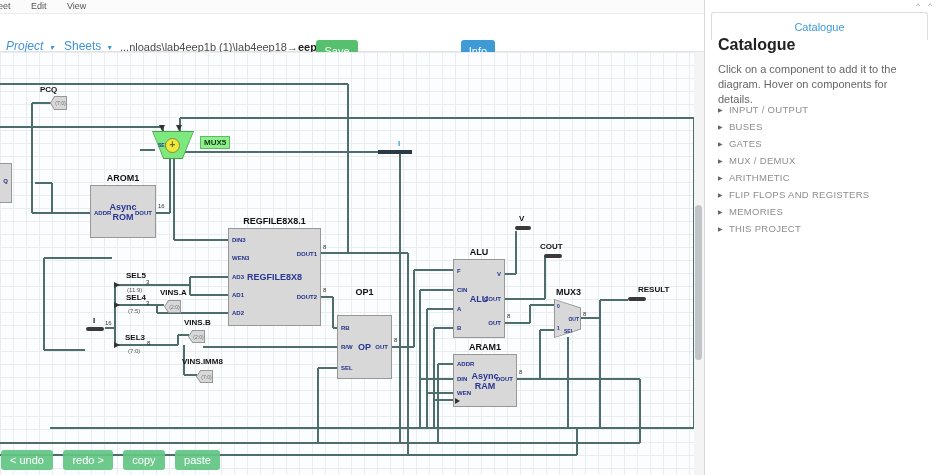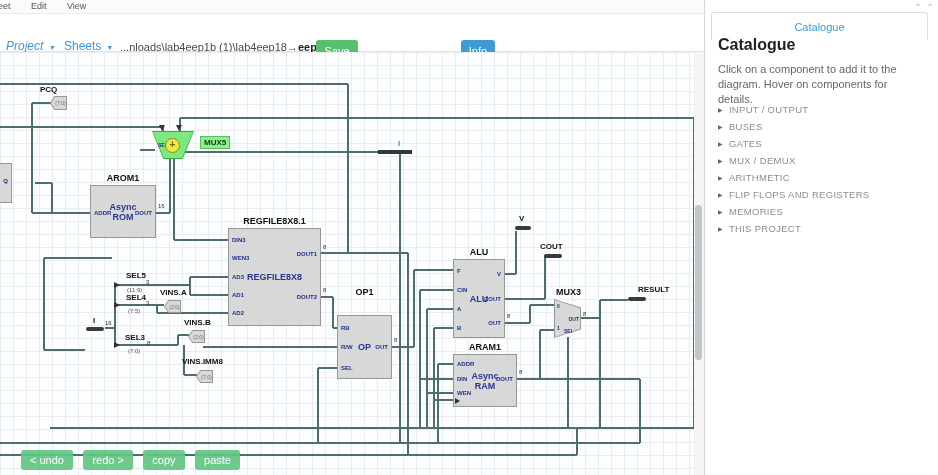--- a/index.html
+++ b/index.html
@@ -54,21 +54,21 @@
   .pluscirc{position:absolute;width:13px;height:13px;border-radius:50%;background:#eee83f;
             border:1px solid #8a8a2a;color:#6b6b1b;font-weight:bold;font-size:10px;line-height:12px;
             text-align:center;z-index:6;}
   .wirelabel{position:absolute;font-size:8px;font-weight:bold;color:#2d9fd0;z-index:4;}
   .clk-tri{position:absolute;width:0;height:0;border-top:3px solid transparent;
            border-bottom:3px solid transparent;border-left:5px solid #333;z-index:4;}
   
   #cv-scroll{position:absolute;left:694px;top:52px;width:10px;height:423px;background:#f4f4f4;z-index:4;}
   #cv-thumb{position:absolute;left:1px;top:153px;width:7px;height:155px;background:#c1c5c8;border-radius:4px;}
   
-  #editbtns{position:absolute;left:21px;top:450px;z-index:6;white-space:nowrap;}
+  #editbtns{position:absolute;left:1px;top:450px;z-index:6;white-space:nowrap;}
   .ebtn{display:inline-block;background:rgba(98,198,130,0.92);color:#fff;font-size:11px;
         padding:4px 9px;border-radius:3px;margin-right:6px;cursor:pointer;}
   
   #panel{position:absolute;left:704px;top:0;width:234px;height:475px;background:#fff;
          border-left:1px solid #d8d8d8;box-sizing:border-box;z-index:7;}
   #panel-tabs{position:absolute;left:6px;right:10px;top:12px;height:28px;display:flex;}
   .tab{flex:1;font-size:11px;color:#555;text-align:center;line-height:28px;
        border-bottom:1px solid #ddd;cursor:pointer;white-space:nowrap;}
   .tab.active{border:1px solid #ddd;border-bottom:none;border-radius:3px 3px 0 0;color:#3d9bd8;}
   #panel-heading{position:absolute;left:13px;top:36px;font-size:16px;font-weight:bold;color:#222;}

